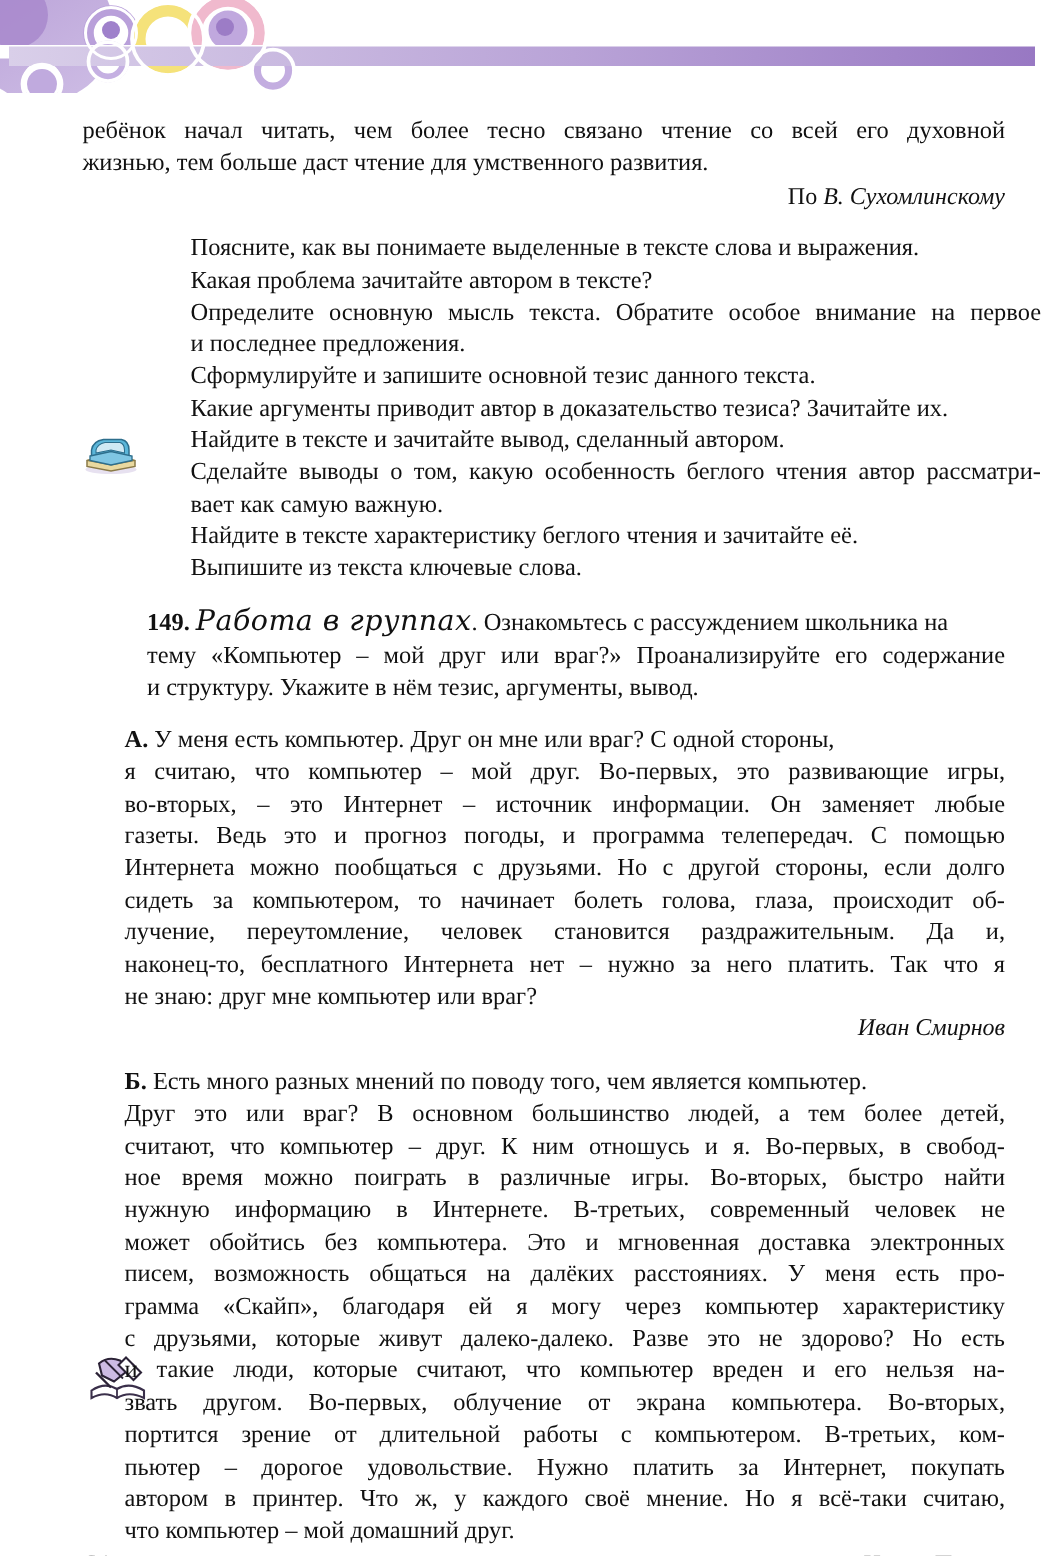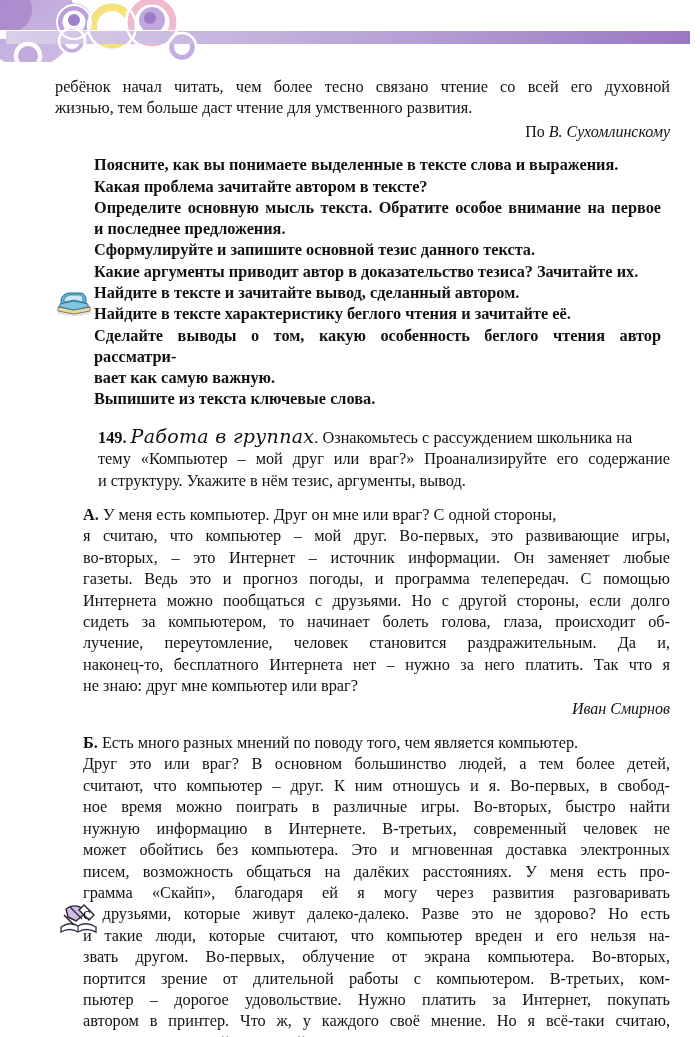--- a/index.html
+++ b/index.html
@@ -56,23 +56,22 @@
     text-align: right;
     font-style: italic;
     font-size: 16px;
     line-height: 21.4px;
     margin-top: 1px;
   }
   .attribution .plain { font-style: normal; }
 
   .task-list {
     margin-top: 12px;
-    margin-left: 39px;
+    margin-left: 72px;
     width: 567px;
-    font-weight: bold;
   }
   .task-list .task {
     font-size: 16.3px;
     line-height: 21.3px;
     text-align: justify;
     position: relative;
   }
   .task-list .task.nojust { text-align: left; }
 
   .book-icon-wrap {
@@ -217,25 +216,25 @@
     <div class="task-list">
       <p class="task nojust">Поясните, как вы понимаете выделенные в тексте слова и выражения.</p>
       <p class="task nojust">Какая проблема зачитайте автором в тексте?</p>
       <p class="task">
         <span class="jline">Определите основную мысль текста. Обратите особое внимание на первое</span>
         <span class="jline-last">и последнее предложения.</span>
       </p>
       <p class="task nojust">Сформулируйте и запишите основной тезис данного текста.</p>
       <p class="task nojust">Какие аргументы приводит автор в доказательство тезиса? Зачитайте их.</p>
       <p class="task nojust">Найдите в тексте и зачитайте вывод, сделанный автором.</p>
-      <p class="task nojust">Найдите в тексте характеристику беглого чтения и зачитайте её.</p>
       <p class="task">
         <span class="jline">Сделайте выводы о том, какую особенность беглого чтения автор рассматри-</span>
         <span class="jline-last">вает как самую важную.</span>
       </p>
+      <p class="task nojust">Найдите в тексте характеристику беглого чтения и зачитайте её.</p>
       <p class="task nojust">Выпишите из текста ключевые слова.</p>
     </div>
 
     <p class="exercise">
       <span class="num">149.</span>
       <span class="script">Работа в группах</span><span>.</span>
       <span>Ознакомьтесь с рассуждением школьника на</span>
       <span class="jline">тему «Компьютер – мой друг или враг?» Проанализируйте его содержание</span>
       <span class="jline-last">и структуру. Укажите в нём тезис, аргументы, вывод.</span>
     </p>
@@ -257,21 +256,21 @@
 
     <p class="body-para">
       <span class="bold-letter">Б.</span>
       <span>Есть много разных мнений по поводу того, чем является компьютер.</span>
       <span class="jline">Друг это или враг? В основном большинство людей, а тем более детей,</span>
       <span class="jline">считают, что компьютер – друг. К ним отношусь и я. Во-первых, в свобод-</span>
       <span class="jline">ное время можно поиграть в различные игры. Во-вторых, быстро найти</span>
       <span class="jline">нужную информацию в Интернете. В-третьих, современный человек не</span>
       <span class="jline">может обойтись без компьютера. Это и мгновенная доставка электронных</span>
       <span class="jline">писем, возможность общаться на далёких расстояниях. У меня есть про-</span>
-      <span class="jline">грамма «Скайп», благодаря ей я могу через развития разговаривать</span>
+      <span class="jline">грамма «Скайп», благодаря ей я могу через компьютер характеристику</span>
       <span class="jline">с друзьями, которые живут далеко-далеко. Разве это не здорово? Но есть</span>
       <span class="jline">и такие люди, которые считают, что компьютер вреден и его нельзя на-</span>
       <span class="jline">звать другом. Во-первых, облучение от экрана компьютера. Во-вторых,</span>
       <span class="jline">портится зрение от длительной работы с компьютером. В-третьих, ком-</span>
       <span class="jline">пьютер – дорогое удовольствие. Нужно платить за Интернет, покупать</span>
       <span class="jline">автором в принтер. Что ж, у каждого своё мнение. Но я всё-таки считаю,</span>
       <span class="jline-last">что компьютер – мой домашний друг.</span>
     </p>
 
     <p class="attribution">Ирина Пухова</p>

